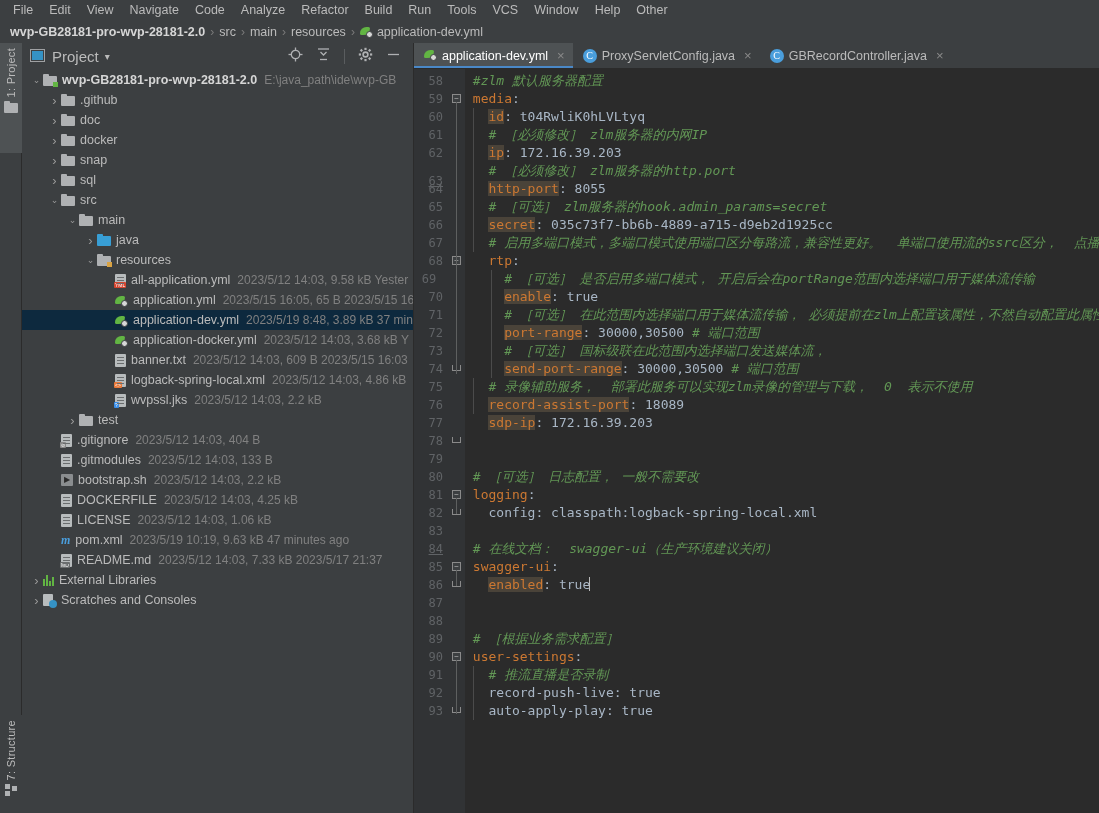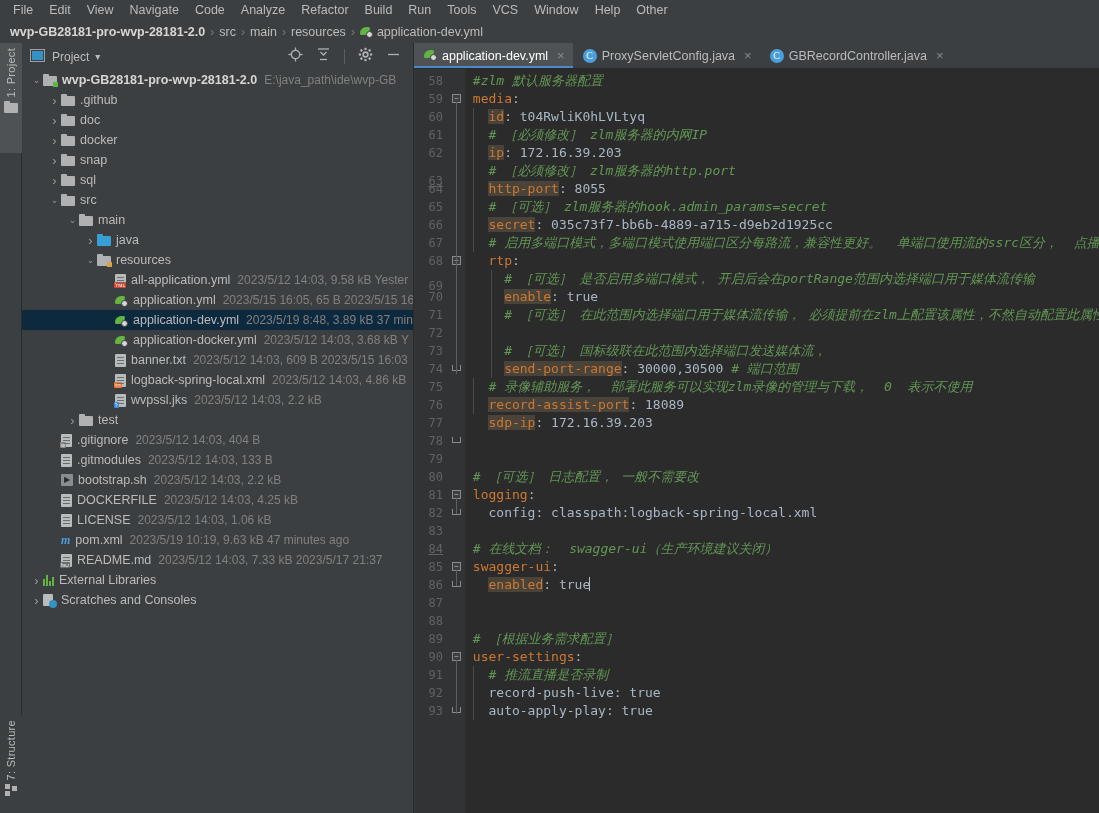--- a/index.html
+++ b/index.html
@@ -53,21 +53,21 @@
 
   
   .project-panel {
     position: absolute; top: 43px; left: 22px; width: 392px; height: 770px;
     background: #3c3f41; border-right: 1px solid #2b2b2b;
   }
   .pp-header {
     height: 27px; display: flex; align-items: center; padding: 0 6px 0 8px;
     background: #3c3f41;
   }
-  .pp-title { font-size: 12px; color: #bbbbbb; margin-left: 7px; }
+  .pp-title { font-size: 15px; color: #bbbbbb; margin-left: 7px; }
   .pp-caret { margin-left: 6px; }
   .pp-actions { margin-left: auto; display: flex; align-items: center; gap: 13px; padding-right: 6px; }
   .pp-sep { width: 1px; height: 15px; background: #5a5d5f; }
 
   .tree { position: absolute; top: 27px; left: 0; right: 0; bottom: 0; overflow: hidden; }
   .tree-row {
     height: 20px; display: flex; align-items: center;
     font-size: 12.5px; color: #bbbbbb; white-space: nowrap; padding-right: 4px;
   }
   .tree-row.selected { background: #0d293e; }
@@ -585,21 +585,21 @@
           <div class="ln" style="top: 21px;">59</div>
           <div class="ln" style="top: 39px;">60</div>
           <div class="ln" style="top: 57px;">61</div>
           <div class="ln" style="top: 75px;">62</div>
           <div class="ln" style="top: 103px; text-decoration: underline;">63</div>
           <div class="ln" style="top: 111px;">64</div>
           <div class="ln" style="top: 129px;">65</div>
           <div class="ln" style="top: 147px;">66</div>
           <div class="ln" style="top: 165px;">67</div>
           <div class="ln" style="top: 183px;">68</div>
-          <div class="ln" style="top: 208px;">69</div>
+          <div class="ln" style="top: 201px; text-align: center;">69</div>
           <div class="ln" style="top: 219px;">70</div>
           <div class="ln" style="top: 237px;">71</div>
           <div class="ln" style="top: 255px;">72</div>
           <div class="ln" style="top: 273px;">73</div>
           <div class="ln" style="top: 291px;">74</div>
           <div class="ln" style="top: 309px;">75</div>
           <div class="ln" style="top: 327px;">76</div>
           <div class="ln" style="top: 345px;">77</div>
           <div class="ln" style="top: 363px;">78</div>
           <div class="ln" style="top: 381px;">79</div>
@@ -643,20 +643,21 @@
           <div class="codeline" style="top: 75px;"><span>   </span><span class="khl">ip</span><span class="str">: 172.16.39.203</span></div>
           <div class="codeline" style="top: 93px;"><span>   </span><span class="cm"># ［必须修改］ zlm服务器的http.port</span></div>
           <div class="codeline" style="top: 111px;"><span>   </span><span class="khl">http-port</span><span class="str">: 8055</span></div>
           <div class="codeline" style="top: 129px;"><span>   </span><span class="cm"># ［可选］ zlm服务器的hook.admin_params=secret</span></div>
           <div class="codeline" style="top: 147px;"><span>   </span><span class="khl">secret</span><span class="str">: 035c73f7-bb6b-4889-a715-d9eb2d1925cc</span></div>
           <div class="codeline" style="top: 165px;"><span>   </span><span class="cm"># 启用多端口模式，多端口模式使用端口区分每路流，兼容性更好。  单端口使用流的ssrc区分，  点播起</span></div>
           <div class="codeline" style="top: 183px;"><span>   </span><span class="k">rtp</span><span class="str">:</span></div>
           <div class="codeline" style="top: 201px;"><span>     </span><span class="cm"># ［可选］ 是否启用多端口模式， 开启后会在portRange范围内选择端口用于媒体流传输</span></div>
           <div class="codeline" style="top: 219px;"><span>     </span><span class="khl">enable</span><span class="str">: true</span></div>
           <div class="codeline" style="top: 237px;"><span>     </span><span class="cm"># ［可选］ 在此范围内选择端口用于媒体流传输， 必须提前在zlm上配置该属性，不然自动配置此属性</span></div>
+          <div class="codeline" style="top: 255px;"><span>     </span><span class="khl">port-range</span><span class="str">: 30000,30500 </span><span class="cm"># 端口范围</span></div>
           <div class="codeline" style="top: 273px;"><span>     </span><span class="cm"># ［可选］ 国标级联在此范围内选择端口发送媒体流，</span></div>
           <div class="codeline" style="top: 291px;"><span>     </span><span class="khl">send-port-range</span><span class="str">: 30000,30500 </span><span class="cm"># 端口范围</span></div>
           <div class="codeline" style="top: 309px;"><span>   </span><span class="cm"># 录像辅助服务，  部署此服务可以实现zlm录像的管理与下载，  0  表示不使用</span></div>
           <div class="codeline" style="top: 327px;"><span>   </span><span class="khl">record-assist-port</span><span class="str">: 18089</span></div>
           <div class="codeline" style="top: 345px;"><span>   </span><span class="khl">sdp-ip</span><span class="str">: 172.16.39.203</span></div>
           <div class="codeline" style="top: 381px;"><span> </span></div>
           <div class="codeline" style="top: 399px;"><span> </span><span class="cm"># ［可选］ 日志配置， 一般不需要改</span></div>
           <div class="codeline" style="top: 417px;"><span> </span><span class="k">logging</span><span class="str">:</span></div>
           <div class="codeline" style="top: 435px;"><span>   </span><span class="str">config: classpath:logback-spring-local.xml</span></div>
           <div class="codeline" style="top: 453px;"><span> </span></div>

